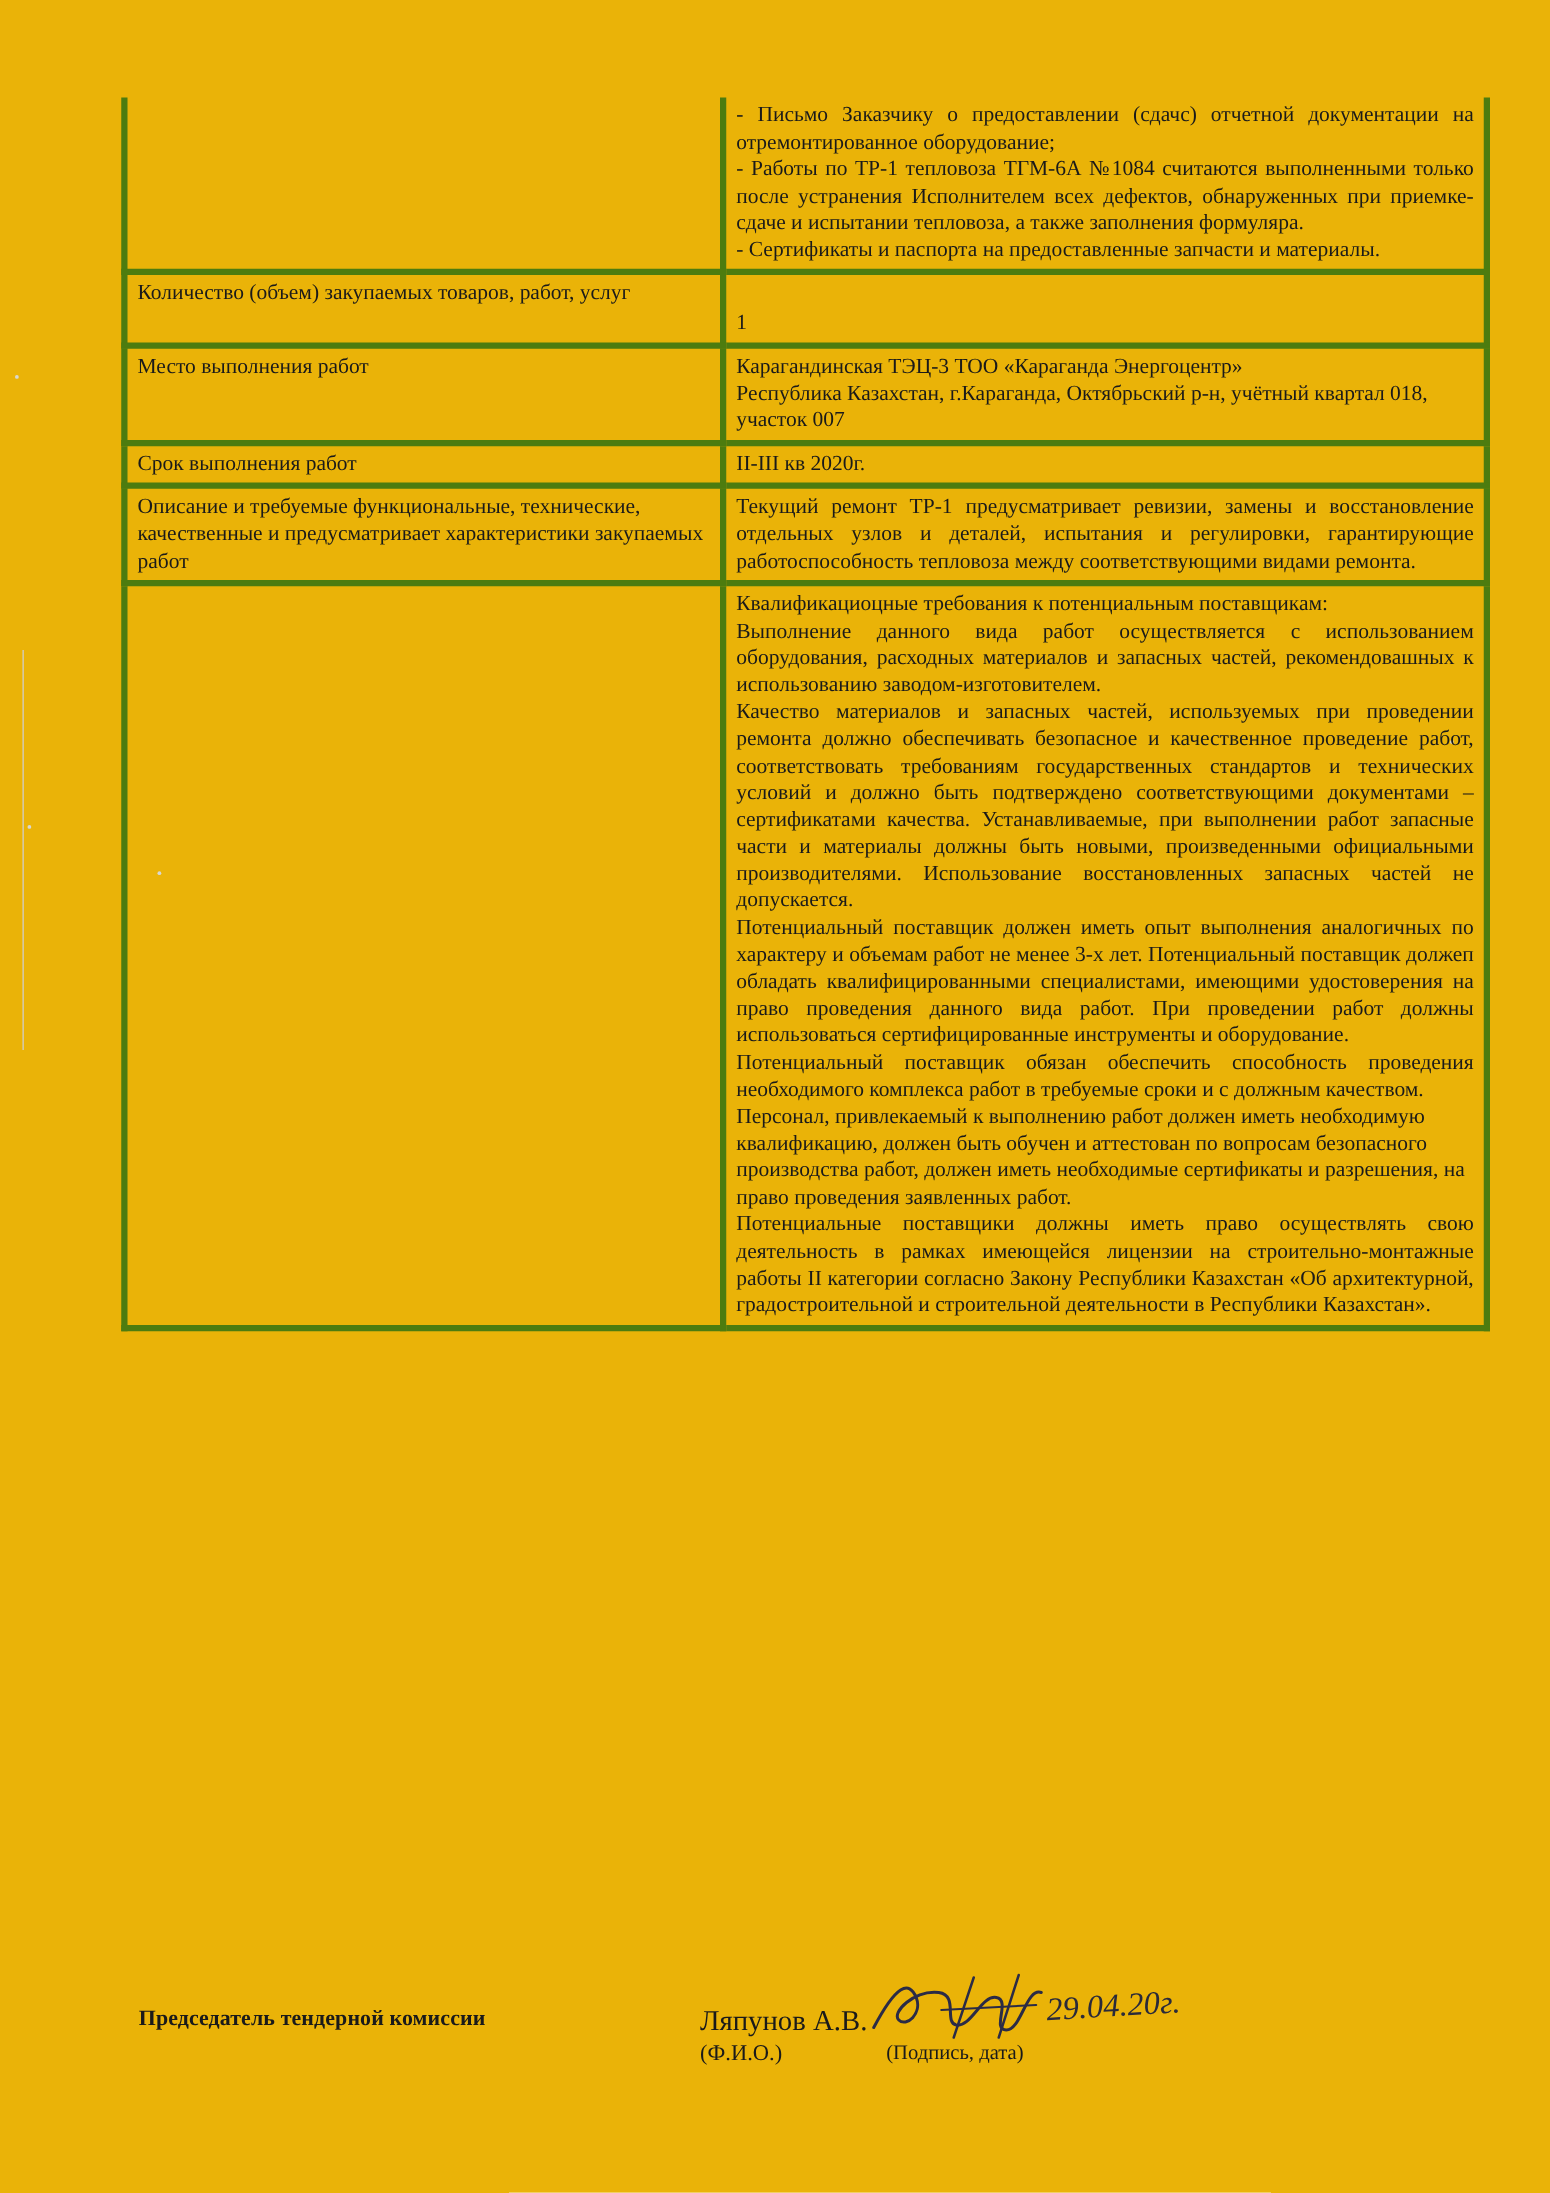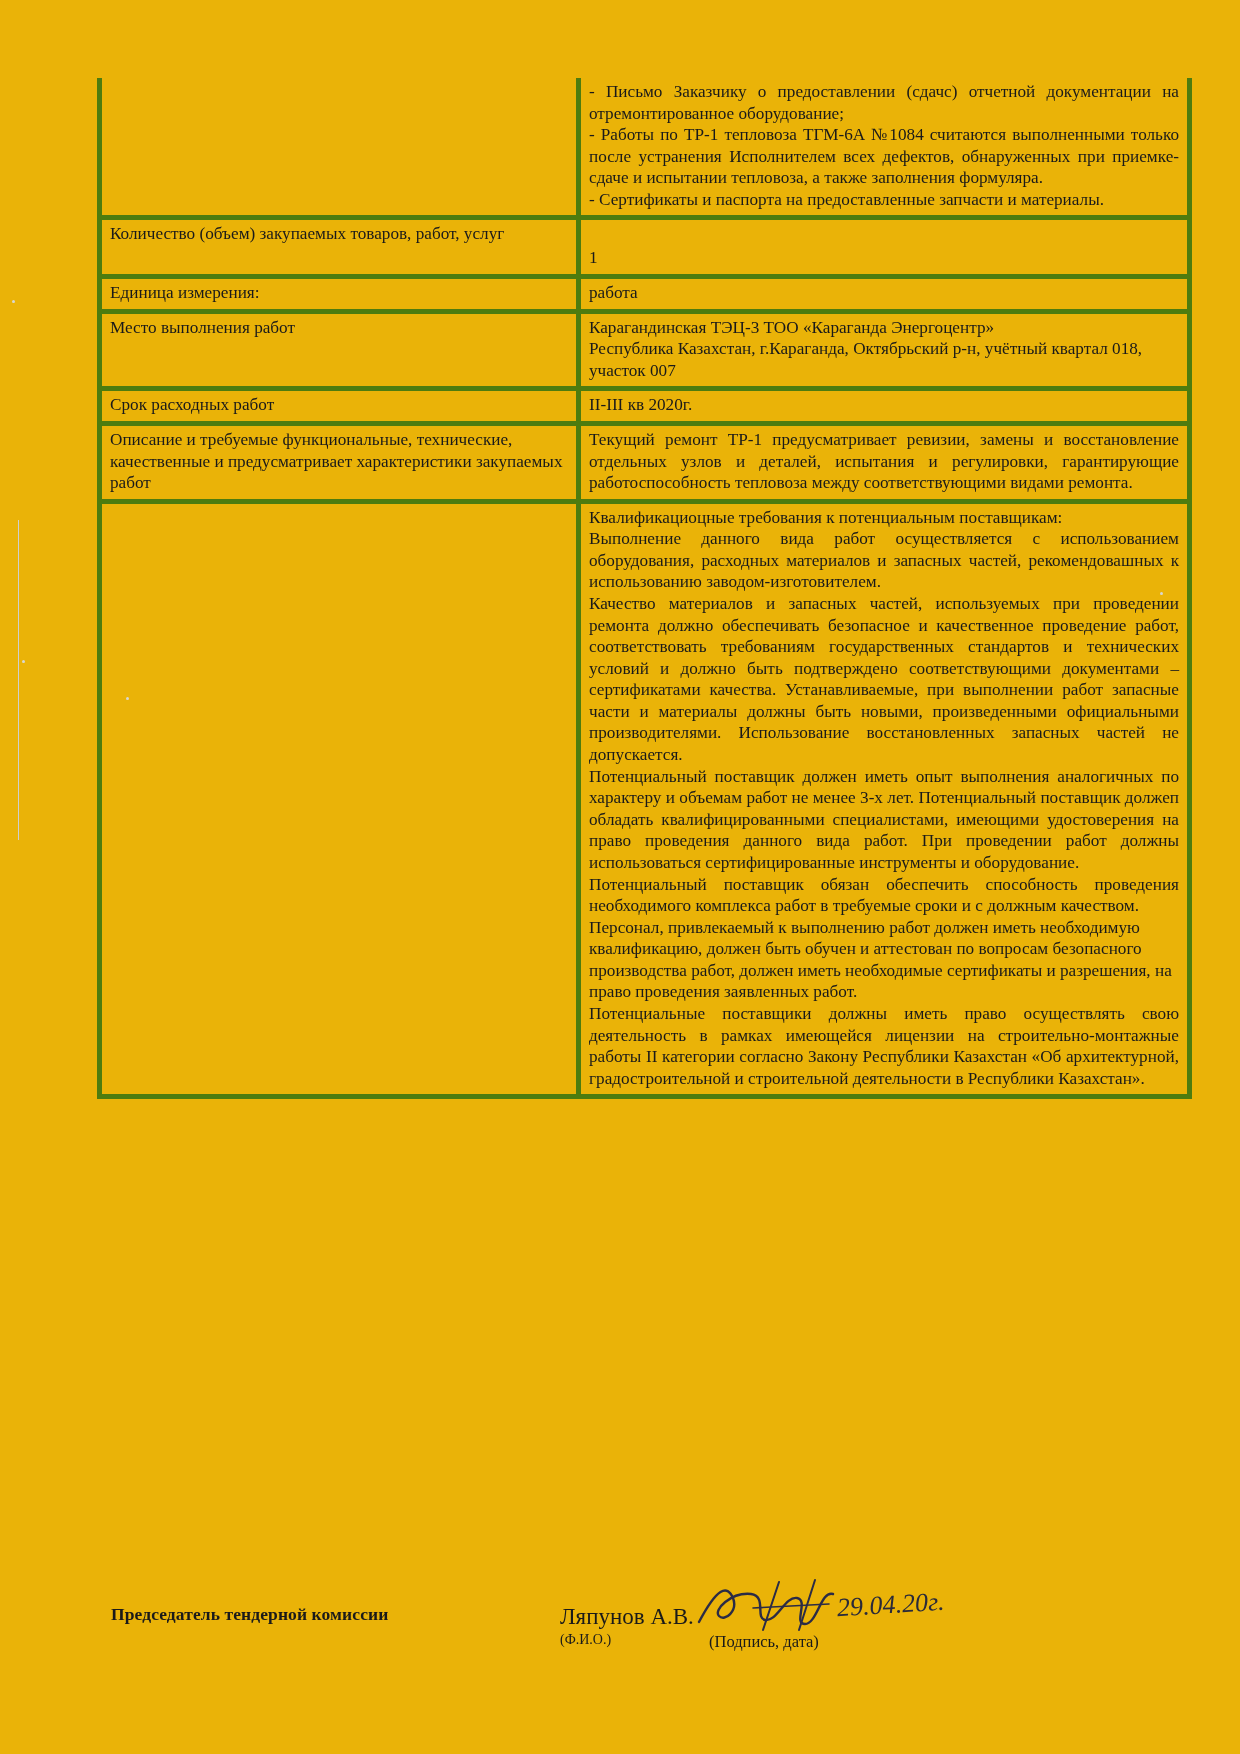--- a/index.html
+++ b/index.html
@@ -93,21 +93,21 @@
     position: absolute;
     left: 463px;
     top: 0px;
     font-size: 23px;
     text-align: center;
   }
   .sig-fio {
     position: absolute;
     left: 463px;
     top: 28px;
-    font-size: 14px;
+    font-size: 18px;
   }
   .sig-podpis {
     position: absolute;
     left: 612px;
     top: 28px;
     font-size: 16.5px;
   }
   .sig-scribble {
     position: absolute;
     left: 596px;
@@ -148,35 +148,31 @@
         </td>
       </tr>
 
       <tr>
         <td class="left-col">Количество (объем) закупаемых товаров, работ, услуг</td>
         <td class="right-col">
           <p class="p" style="margin-top:24px;">1</p>
         </td>
       </tr>
 
-      <tr>
-        <td class="left-col">Единица измерения:</td>
-        <td class="right-col">работа</td>
-      </tr>
 
       <tr>
         <td class="left-col">Место выполнения работ</td>
         <td class="right-col">
           <p class="p">Карагандинская ТЭЦ-3 ТОО «Караганда Энергоцентр»</p>
           <p class="p">Республика Казахстан, г.Караганда, Октябрьский р-н, учётный квартал 018, участок 007</p>
         </td>
       </tr>
 
       <tr>
-        <td class="left-col">Срок расходных работ</td>
+        <td class="left-col">Срок выполнения работ</td>
         <td class="right-col">II-III кв 2020г.</td>
       </tr>
 
       <tr>
         <td class="left-col">Описание и требуемые функциональные, технические, качественные и предусматривает характеристики закупаемых  работ</td>
         <td class="right-col">
           <p class="p just">Текущий ремонт ТР-1 предусматривает ревизии, замены и восстановление отдельных узлов и деталей, испытания и регулировки, гарантирующие работоспособность тепловоза между соответствующими видами ремонта.</p>
         </td>
       </tr>
 

